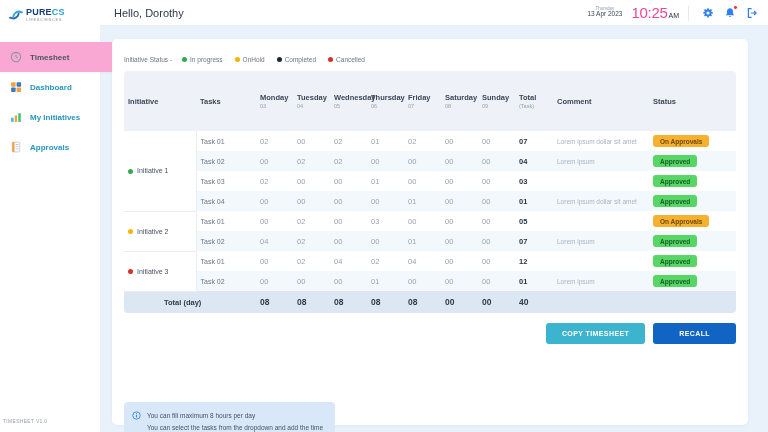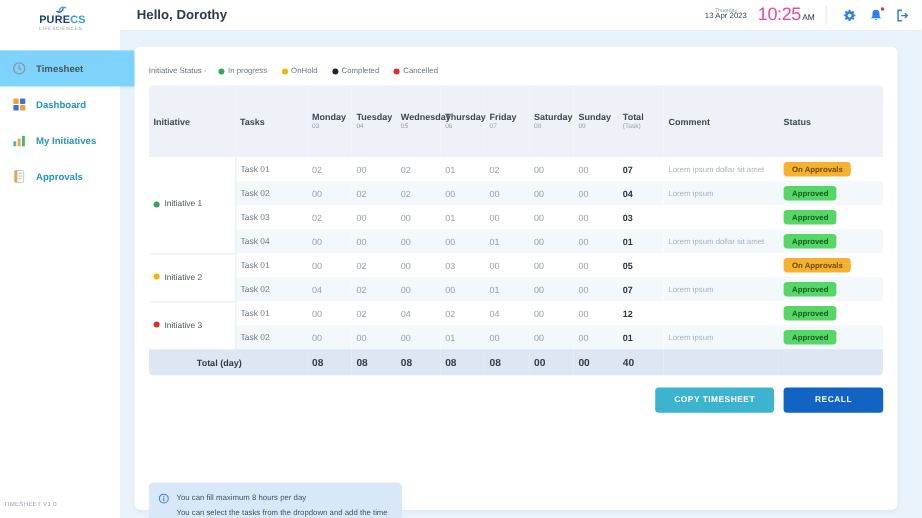--- a/index.html
+++ b/index.html
@@ -1,38 +1,38 @@
 <!DOCTYPE html>
 <html><head>
 <meta charset="utf-8">
 <style>
   * { box-sizing: border-box; margin: 0; padding: 0; }
   html,body { width:768px; height:432px; overflow:hidden; }
   body { font-family:"Liberation Sans", sans-serif; background:#e9f1fb; position:relative; color:#3c4858; }
 
   
   .sidebar { position:absolute; left:0; top:0; width:100px; height:432px; background:#fff; z-index:3; }
-  .logo-block { height:26px; display:flex; align-items:center; padding:4px 4px 0 8px;flex-direction:column; }
+  .logo-block { height:26px; display:flex; align-items:center; padding:4px 4px 0 8px; }
   .logo-mark { width:16px; height:14px; margin-right:2px; }
   .logo-text { line-height:1; }
   .logo-name { font-size:9px; font-weight:bold; letter-spacing:.2px; }
   .logo-name .p1 { color:#173e7c; } .logo-name .p2 { color:#2f9fd0; }
   .logo-tag { font-size:4px; color:#8a94a2; letter-spacing:.6px; margin-top:1px; }
   .nav { margin-top:16px; }
   .nav-item { display:flex; align-items:center; gap:8px; width:100px; padding:9px 10px; cursor:pointer;
               font-size:8px; font-weight:bold; color:#2596be; }
-  .nav-item.active { width:112px; background:#7dd3fc; color:#4a5462; box-shadow:0 1px 2px rgba(80,110,150,.08); }
+  .nav-item.active { width:112px; background:#f9a8d4; color:#4a5462; box-shadow:0 1px 2px rgba(80,110,150,.08); }
   .nav-item svg { flex:0 0 auto; }
   .version { position:absolute; left:3px; bottom:8px; font-size:5px; color:#97a1ae; letter-spacing:.3px; }
 
   
   .header { position:absolute; left:100px; top:0; width:668px; height:26px; background:#fff;
             border-bottom:1px solid #e8eef5; z-index:2; display:flex; align-items:center; padding:0 10px 0 14px; }
   .toggle-x { position:absolute; left:-12px; top:7px; font-size:9px; color:#55606e; cursor:pointer; z-index:4; }
-  .greeting { font-size:11px; font-weight:bold; color:#2e3a4a; }
+  .greeting { font-size:11px; font-weight:normal; color:#2e3a4a; }
   .h-right { margin-left:auto; display:flex; align-items:center; gap:9px; }
   .datewrap { text-align:center; line-height:1.05; }
   .dayname { font-size:4.5px; color:#97a1ae; }
   .datestr { font-size:6.5px; color:#3c4858; }
   .timewrap { display:flex; align-items:baseline; }
   .time-big { font-size:15px; color:#ec4899; font-weight:500; letter-spacing:-.3px; }
   .time-ampm { font-size:7px; color:#22303f; margin-left:1px; }
   .vdiv { width:1px; height:16px; background:#e4ebf3; }
   .userwrap { display:flex; align-items:center; gap:5px; }
   .avatar { width:18px; height:18px; border-radius:50%; position:relative; flex:0 0 auto;

